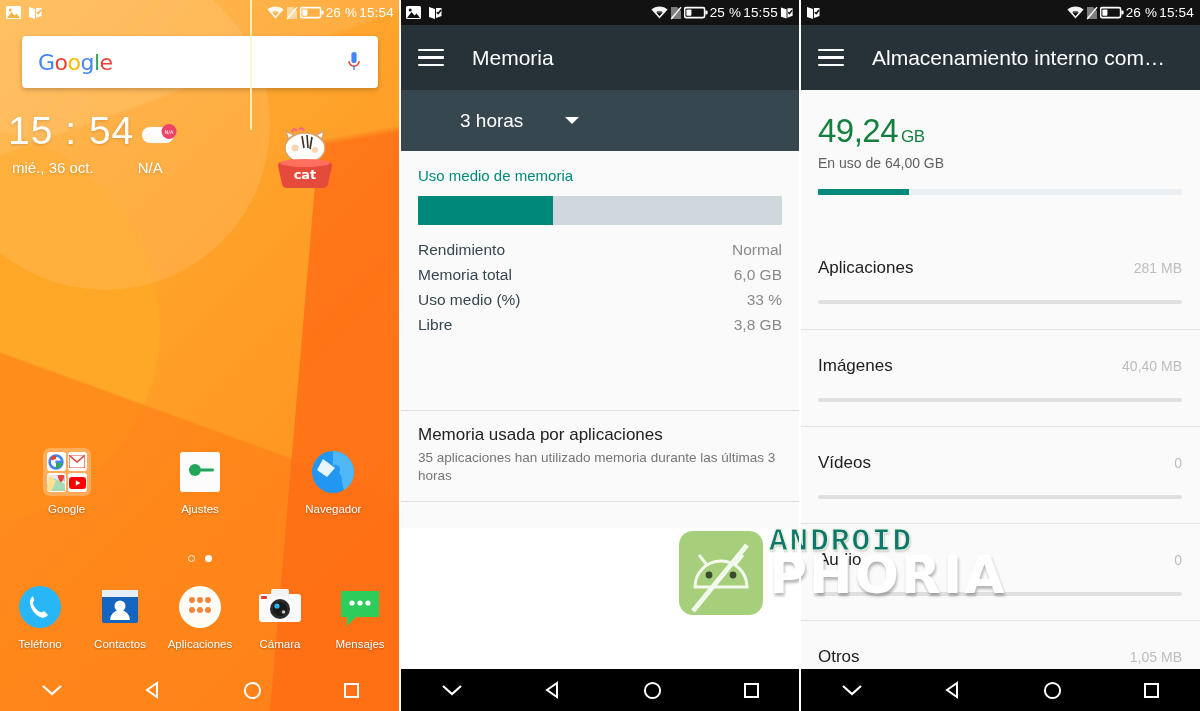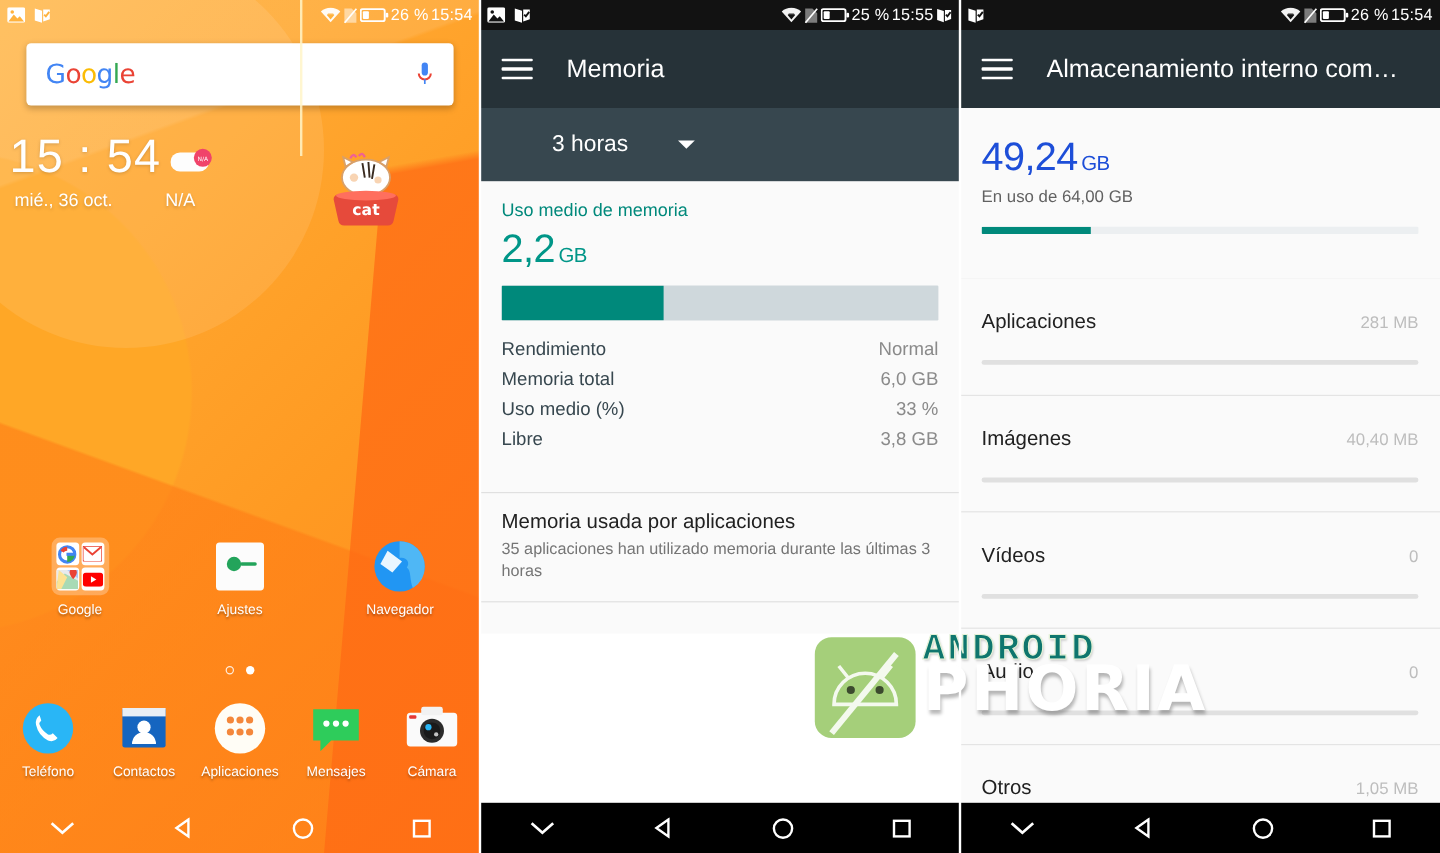--- a/index.html
+++ b/index.html
@@ -130,21 +130,21 @@
   .divider { height:1px; background:#e0e0e0; }
   .sect2 { position:absolute; top:410px; left:0; right:0; background:#fafafa; }
   .sect2 .inner { padding:14px 18px 16px; }
   .sect2 h3 { font-size:17px; font-weight:400; color:#212121; margin-bottom:4px; }
   .sect2 p { font-size:13.5px; color:#757575; line-height:18px; }
   .p2-filler { position:absolute; top:528px; bottom:42px; left:0; right:0; background:#fff; }
 
   
   .p3 { background:#fafafa; }
   .p3-head { position:absolute; top:90px; left:0; right:0; padding:22px 18px 0; }
-  .p3-big { font-size:33px; color:#1d4ed8; font-weight:400; letter-spacing:-.5px; }
+  .p3-big { font-size:33px; color:#15803d; font-weight:400; letter-spacing:-.5px; }
   .p3-big small { font-size:17px; margin-left:3px; }
   .p3-sub { font-size:14px; color:#616161; margin-top:5px; }
   .p3-bar { margin-top:18px; height:6px; background:#eceff1; border-radius:1px; overflow:hidden; }
   .p3-bar > i { display:block; height:100%; background:#00897B; }
 
   .rowlist { position:absolute; top:232px; left:0; right:0; }
   .srow { position:relative; height:97px; padding:0 18px; border-top:1px solid #e4e4e4; background:#fafafa; }
   .srow:first-child { border-top:none; }
   .srow .line { display:flex; align-items:center; padding-top:26px; }
   .srow .name { font-size:17px; color:#212121; }
@@ -361,44 +361,44 @@
                 <circle cx="24" cy="27" r="3"></circle>
                 <circle cx="32" cy="27" r="3"></circle>
               </g>
             </svg>
         </div>
         <span class="applabel">Aplicaciones</span>
       </div>
       <div class="appcell">
         <div class="appicon">
           <svg width="48" height="48" viewBox="0 0 48 48">
-              <path d="M5 8 h38 v26 H20 l-9 9 v-9 H5 Z" fill="#2ECC5B"></path>
-              <g fill="#fff">
-                <circle cx="16" cy="20" r="2.6"></circle>
-                <circle cx="24" cy="20" r="2.6"></circle>
-                <circle cx="32" cy="20" r="2.6"></circle>
-              </g>
-            </svg>
-        </div>
-        <span class="applabel">Mensajes</span>
-      </div>
-      <div class="appcell">
-        <div class="appicon">
-          <svg width="48" height="48" viewBox="0 0 48 48">
               <rect x="3" y="11" width="42" height="28" rx="3" fill="#fafafa"></rect>
               <rect x="15" y="6" width="18" height="7" rx="2" fill="#f2f2f2"></rect>
               <rect x="5" y="13" width="6" height="3" rx="1" fill="#E53935"></rect>
               <circle cx="24" cy="26" r="10" fill="#2b2b2b"></circle>
               <circle cx="24" cy="26" r="7" fill="#1a1a1a"></circle>
               <circle cx="21" cy="23" r="2.6" fill="#29B6F6"></circle>
               <circle cx="27.5" cy="29" r="1.8" fill="#eee" opacity=".8"></circle>
             </svg>
         </div>
         <span class="applabel">Cámara</span>
       </div>
+      <div class="appcell">
+        <div class="appicon">
+          <svg width="48" height="48" viewBox="0 0 48 48">
+              <path d="M5 8 h38 v26 H20 l-9 9 v-9 H5 Z" fill="#2ECC5B"></path>
+              <g fill="#fff">
+                <circle cx="16" cy="20" r="2.6"></circle>
+                <circle cx="24" cy="20" r="2.6"></circle>
+                <circle cx="32" cy="20" r="2.6"></circle>
+              </g>
+            </svg>
+        </div>
+        <span class="applabel">Mensajes</span>
+      </div>
     </div>
 
     <div class="navbar clear">
       <span class="ic">
           <svg width="22" height="14" viewBox="0 0 22 14">
             <path d="M2 3 L11 11 L20 3" fill="none" stroke="#fff" stroke-width="2.2"></path>
           </svg>
         </span>
       <span class="ic">
           <svg width="18" height="18" viewBox="0 0 18 18">
@@ -478,23 +478,20 @@
       <span class="toolbar-title">Memoria</span>
     </div>
 
     <div class="spinnerbar">
       <span class="spinner-val">3 horas</span>
       <span class="caret"></span>
     </div>
 
     <div class="sect1">
       <div class="sect-head">Uso medio de memoria</div>
-      <div class="bignum">
-        <span>2,2</span><small>GB</small>
-      </div>
       <div class="track">
         <i style="width: 37%;"></i>
       </div>
       <div class="kvlist">
         <div class="kv">
             <span class="k">Rendimiento</span>
             <span class="v">Normal</span>
           </div>
         <div class="kv">
             <span class="k">Memoria total</span>

